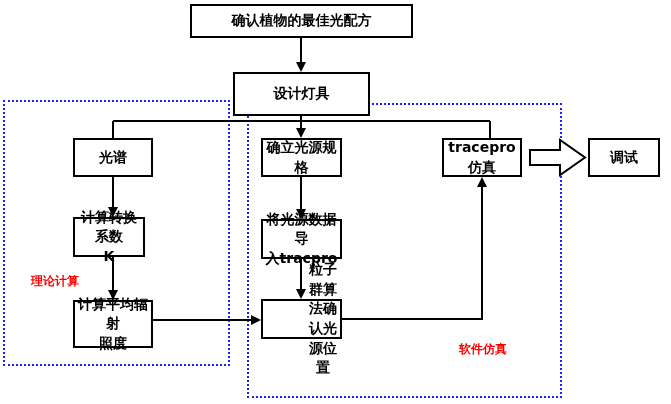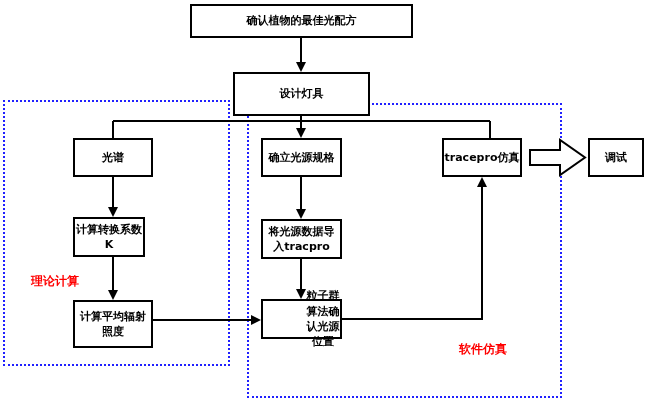--- a/index.html
+++ b/index.html
@@ -31,21 +31,21 @@
   .node {
     position: absolute;
     box-sizing: border-box;
     background: var(--box-fill);
     border: 2px solid var(--box-border);
     display: flex;
     align-items: center;
     justify-content: center;
     text-align: center;
     font-weight: bold;
-    font-size: 11px;
+    font-size: 14px;
     line-height: 1.4;
     color: #000000;
     white-space: pre-line;
   }
   .red-label {
     position: absolute;
     color: var(--label-red);
     font-weight: bold;
     font-size: 12px;
     white-space: nowrap;
@@ -125,20 +125,20 @@
 
   <div class="node" style="left:261px; top:299px; width:81px; height:40px;padding-left:43px;">
     <span>粒子群算法确
 认光源位置</span>
   </div>
 
   <div class="node" style="left:442px; top:138px; width:80px; height:39px;">
     <span>tracepro仿真</span>
   </div>
 
-  <div class="node" style="left:588px; top:138px; width:56px; height:39px;">
+  <div class="node" style="left:588px; top:138px; width:72px; height:39px;">
     <span>调试</span>
   </div>
 
   <div class="red-label" style="left:31px; top:273px;">理论计算</div>
   <div class="red-label" style="left:459px; top:341px;">软件仿真</div>
 
 </div>
 
 </body></html>

